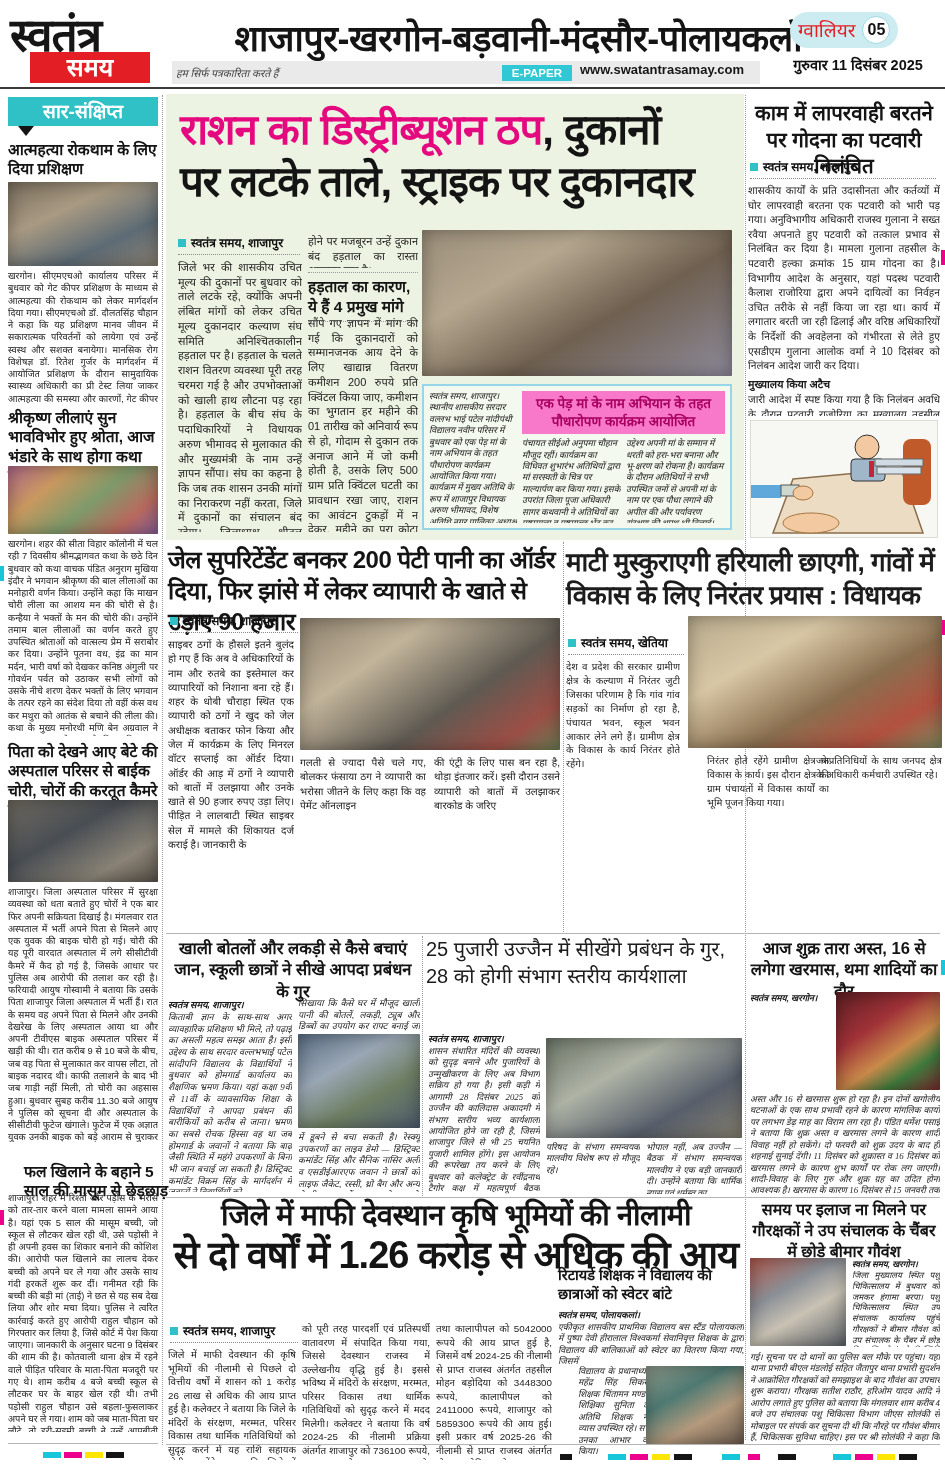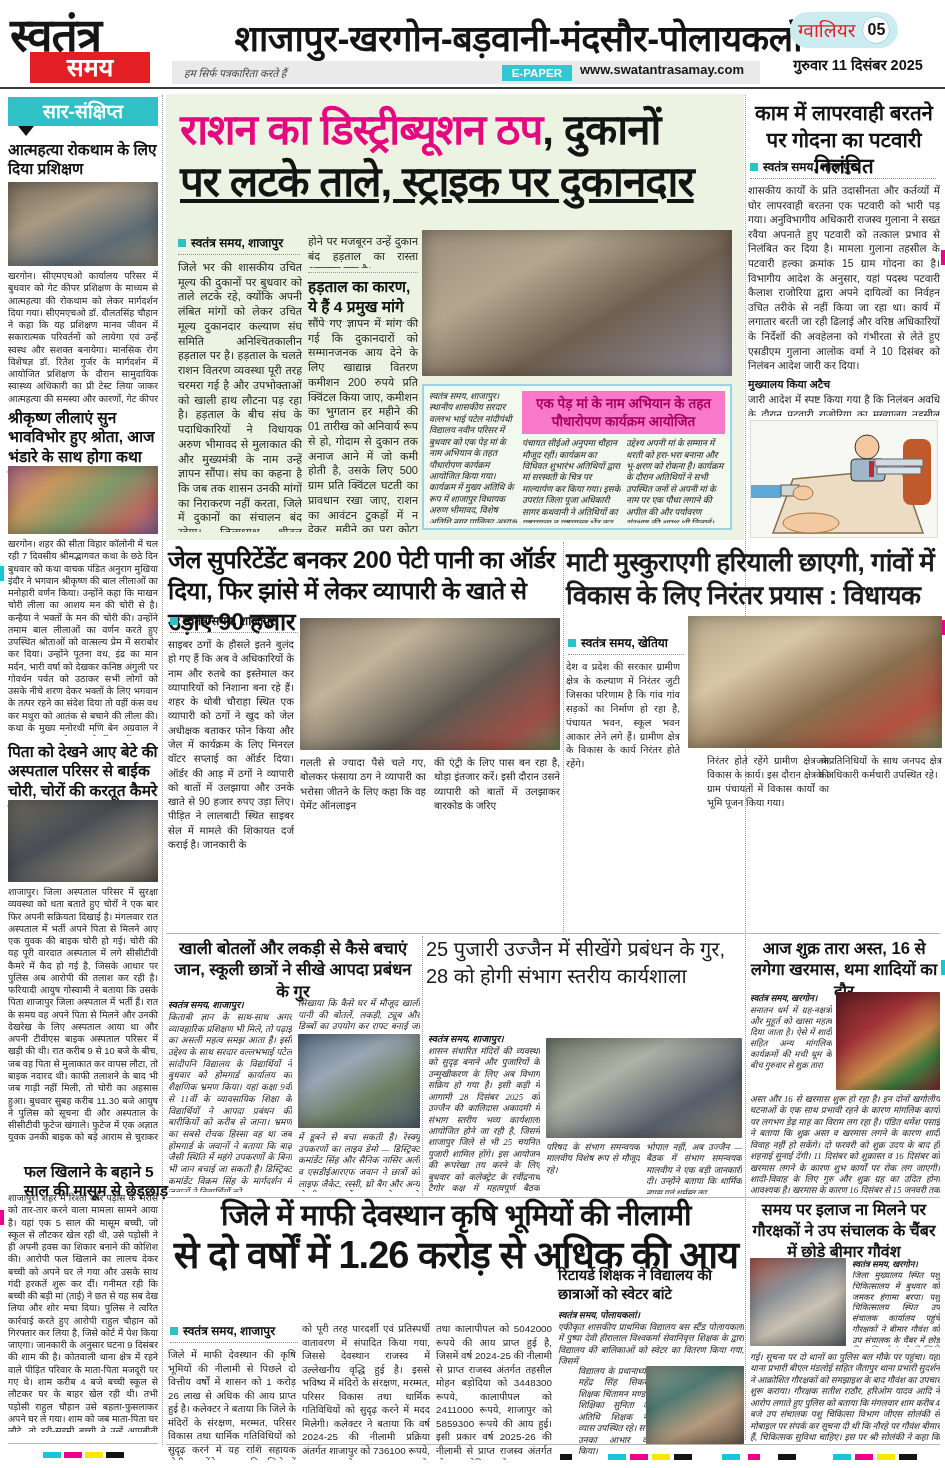--- a/index.html
+++ b/index.html
@@ -42,21 +42,21 @@
 </style>
 </head>
 <body>
 
 <div class="page">
 
   <div class="abs" style="left:10px;top:2px;width:150px;font-size:46px;font-weight:900;letter-spacing:-1px;color:#151515;">स्वतंत्र</div>
   <div class="abs" style="left:30px;top:52px;width:120px;height:31px;background:#e31e24;color:#fff;font-size:25px;font-weight:800;text-align:center;line-height:31px;">समय</div>
   <div class="abs hl" style="left:212px;top:13px;width:590px;font-size:36px;text-align:right;letter-spacing:-0.5px;">शाजापुर-खरगोन-बड़वानी-मंदसौर-पोलायकलॉ</div>
   <div class="abs" style="left:172px;top:61px;width:588px;height:23px;background:#eaeaea;display:flex;align-items:center;">
-    <span class="it" style="flex:1;padding-left:12px;font-size:10.5px;color:#444;">हम सिर्फ पत्रकारिता करते हैं</span>
+    <span class="it" style="flex:1;padding-left:4px;font-size:10.5px;color:#444;">हम सिर्फ पत्रकारिता करते हैं</span>
     <span style="background:#2fc8d4;color:#fff;font-size:11.5px;font-weight:bold;padding:2px 10px;">E-PAPER</span>
     <span style="font-size:13px;font-weight:bold;color:#161616;margin:0 16px 6px 8px;">www.swatantrasamay.com</span>
   </div>
   <div class="abs" style="left:790px;top:12px;display:flex;align-items:center;gap:7px;background:#cdecf2;border-radius:18px;padding:4px 8px;">
     <span style="color:#e31e24;font-weight:400;font-size:19px;">ग्वालियर</span>
     <span style="background:#ffffff;border:1px solid #9fd8e2;border-radius:50%;width:28px;height:28px;line-height:26px;text-align:center;font-weight:800;font-size:16px;color:#111;">05</span>
   </div>
   <div class="abs" style="left:778px;top:54px;width:160px;text-align:center;font-size:14.5px;font-weight:800;color:#111;">गुरुवार 11 दिसंबर 2025</div>
   <div class="abs" style="left:0;top:87px;width:945px;height:2px;background:#3a3a3a;"></div>
 
@@ -93,21 +93,21 @@
 
   <div class="hrule" style="left:8px;top:1443px;width:150px;"></div>
   <div class="bar" style="left:43px;top:1452px;background:#17c6d8;"></div>
   <div class="bar" style="left:64px;top:1452px;background:#ec008c;"></div>
   <div class="bar" style="left:85px;top:1452px;background:#ffe600;"></div>
   <div class="bar" style="left:106px;top:1452px;background:#141414;"></div>
 
   <div class="abs lead-box" style="left:166px;top:94px;width:578px;height:446px;">
     <div style="position:absolute;left:14px;top:10px;width:552px;font-weight:800;font-size:42px;line-height:1.23;letter-spacing:-1px;">
       <div><span style="color:#e5097f;">राशन का डिस्ट्रीब्यूशन ठप</span><span style="color:#141414;">, दुकानों</span></div>
-      <div style="color:#141414;text-decoration:underline;">पर लटके ताले, स्ट्राइक पर दुकानदार</div>
+      <div style="color:#141414;">पर लटके ताले, स्ट्राइक पर दुकानदार</div>
     </div>
     <div class="byline" style="position:absolute;left:12px;top:140px;width:122px;">
       <span class="sq"></span>
       <span>स्वतंत्र समय, शाजापुर</span>
     </div>
     <div class="body-txt" style="position:absolute;left:12px;top:166px;width:124px;height:272px;font-size:11px;line-height:1.34;">जिले भर की शासकीय उचित मूल्य की दुकानों पर बुधवार को ताले लटके रहे, क्योंकि अपनी लंबित मांगों को लेकर उचित मूल्य दुकानदार कल्याण संघ समिति अनिश्चितकालीन हड़ताल पर है। हड़ताल के चलते राशन वितरण व्यवस्था पूरी तरह चरमरा गई है और उपभोक्ताओं को खाली हाथ लौटना पड़ रहा है। हड़ताल के बीच संघ के पदाधिकारियों ने विधायक अरुण भीमावद से मुलाकात की और मुख्यमंत्री के नाम उन्हें ज्ञापन सौंपा। संघ का कहना है कि जब तक शासन उनकी मांगों का निराकरण नहीं करता, जिले में दुकानों का संचालन बंद रहेगा। जिलाध्यक्ष शीतल बारकिया ने बताया कि दुकानदार लंबे समय से आर्थिक तंगी और व्यवस्था की खामियों से जूझ रहे हैं। शासन को कई बार अवगत कराने के बाद भी सुनवाई न</div>
     <div class="body-txt" style="position:absolute;left:142px;top:140px;width:110px;height:34px;font-size:11px;line-height:1.34;">होने पर मजबूरन उन्हें दुकान बंद हड़ताल का रास्ता अपनाना पड़ा है।</div>
     <div class="lead-sub" style="position:absolute;left:142px;top:178px;width:110px;">हड़ताल का कारण, ये हैं 4 प्रमुख मांगे</div>
     <div class="body-txt" style="position:absolute;left:142px;top:222px;width:110px;height:216px;font-size:11px;line-height:1.34;">सौंपे गए ज्ञापन में मांग की गई कि दुकानदारों को सम्मानजनक आय देने के लिए खाद्यान्न वितरण कमीशन 200 रुपये प्रति क्विंटल किया जाए, कमीशन का भुगतान हर महीने की 01 तारीख को अनिवार्य रूप से हो, गोदाम से दुकान तक अनाज आने में जो कमी होती है, उसके लिए 500 ग्राम प्रति क्विंटल घटती का प्रावधान रखा जाए, राशन का आवंटन टुकड़ों में न देकर, महीने का पूरा कोटा एक साथ दिया जाए। ज्ञापन देते समय जिला उपाध्यक्ष महेश नेमा, महासचिव अजय उदासी, सचिव रूपेश जायसवाल, कोषाध्यक्ष दिलीप आरोल सहित बड़ी संख्या में राशन दुकानदार मौजूद रहे।</div>
     <div class="photo p-group" style="position:absolute;left:256px;top:136px;width:310px;height:146px;"></div>
@@ -178,21 +178,20 @@
 
   <div class="abs" style="left:426px;top:936px;width:318px;font-size:20px;font-weight:500;line-height:1.35;color:#1c1c1c;">25 पुजारी उज्जैन में सीखेंगे प्रबंधन के गुर, 28 को होगी संभाग स्तरीय कार्यशाला</div>
   <div class="abs it" style="left:428px;top:1032px;width:112px;font-size:9.5px;font-weight:bold;">स्वतंत्र समय, शाजापुर।</div>
   <div class="abs body-txt it" style="left:428px;top:1046px;width:112px;height:148px;font-size:8.8px;line-height:1.3;">शासन संधारित मंदिरों की व्यवस्था को सुदृढ़ बनाने और पुजारियों के उन्मुखीकरण के लिए अब विभाग सक्रिय हो गया है। इसी कड़ी में आगामी 28 दिसंबर 2025 को उज्जैन की कालिदास अकादमी में संभाग स्तरीय भव्य कार्यशाला आयोजित होने जा रही है, जिसमें शाजापुर जिले से भी 25 चयनित पुजारी शामिल होंगे। इस आयोजन की रूपरेखा तय करने के लिए बुधवार को कलेक्ट्रेट के रवींद्रनाथ टैगोर कक्ष में महत्वपूर्ण बैठक आयोजित की गई। बैठक में धार्मिक न्यास एवं धर्मस्व संचालनालय उज्जैन के उप संचालक श्रेयस गोखले और म.प्र. जन अभियान</div>
   <div class="abs photo p-hall" style="left:546px;top:1038px;width:196px;height:100px;"></div>
   <div class="abs body-txt it" style="left:546px;top:1142px;width:94px;height:52px;font-size:8.8px;line-height:1.3;">परिषद के संभाग समन्वयक मालवीय विशेष रूप से मौजूद रहे।</div>
   <div class="abs body-txt it" style="left:646px;top:1142px;width:96px;height:52px;font-size:8.8px;line-height:1.3;">भोपाल नहीं, अब उज्जैन — बैठक में संभाग समन्वयक मालवीय ने एक बड़ी जानकारी दी। उन्होंने बताया कि धार्मिक न्यास एवं धर्मस्व का</div>
 
   <div class="abs hl" style="left:748px;top:938px;width:192px;font-size:16.5px;line-height:1.3;text-align:center;">आज शुक्र तारा अस्त, 16 से लगेगा खरमास, थमा शादियों का दौर</div>
   <div class="abs it" style="left:750px;top:992px;width:82px;font-size:8.8px;font-weight:bold;">स्वतंत्र समय, खरगोन।</div>
-  <div class="abs body-txt it" style="left:750px;top:1005px;width:82px;height:86px;font-size:8.6px;line-height:1.28;">सनातन धर्म में ग्रह-नक्षत्रों और मुहूर्त को खासा महत्व दिया जाता है। ऐसे में शादी सहित अन्य मांगलिक कार्यक्रमों की मची धूम के बीच गुरुवार से शुक्र तारा</div>
   <div class="abs photo p-mehndi" style="left:836px;top:992px;width:104px;height:98px;"></div>
   <div class="abs body-txt it" style="left:750px;top:1094px;width:190px;height:100px;font-size:8.8px;line-height:1.3;">अस्त और 16 से खरमास शुरू हो रहा है। इन दोनों खगोलीय घटनाओं के एक साथ प्रभावी रहने के कारण मांगलिक कार्यों पर लगभग डेढ़ माह का विराम लग रहा है। पंडित धर्मेश पसाई ने बताया कि शुक्र अस्त व खरमास लगने के कारण शादी विवाह नहीं हो सकेंगे। दो फरवरी को शुक्र उदय के बाद ही शहनाई सुनाई देंगी। 11 दिसंबर को शुक्रास्त व 16 दिसंबर को खरमास लगने के कारण शुभ कार्यों पर रोक लग जाएगी। शादी-विवाह के लिए गुरु और शुक्र ग्रह का उदित होना आवश्यक है। खरमास के कारण 16 दिसंबर से 15 जनवरी तक शुभ कार्य नहीं होंगे। नए साल में शादी का योग जनवरी के बजाए फरवरी से शुरू हो रहा है। 15 जनवरी को खरमास समाप्त होने के बावजूद शादियों की शहनाइयां नए साल में 5 फरवरी से ही गूंजेंगी। फरवरी में 5, 6, 8, 10, 12, 14, 19, 20, 21, 24, 25, 26 और मार्च 1, 3, 4, 7, 8, 9, 11, 12 अप्रैल में 15, 20, 21, 25, 26, 27, 28, 29 को विवाह मुहूर्त हैं।</div>
 
   <div class="abs" style="left:170px;top:1200px;width:572px;text-align:center;color:#141414;">
     <div style="font-size:29px;font-weight:800;line-height:1.1;letter-spacing:-0.5px;">जिले में माफी देवस्थान कृषि भूमियों की नीलामी</div>
     <div style="font-size:38px;font-weight:800;line-height:1.25;letter-spacing:-1px;">से दो वर्षों में 1.26 करोड़ से अधिक की आय</div>
   </div>
   <div class="byline abs" style="left:170px;top:1322px;width:128px;">
     <span class="sq"></span>
     <span>स्वतंत्र समय, शाजापुर</span>

